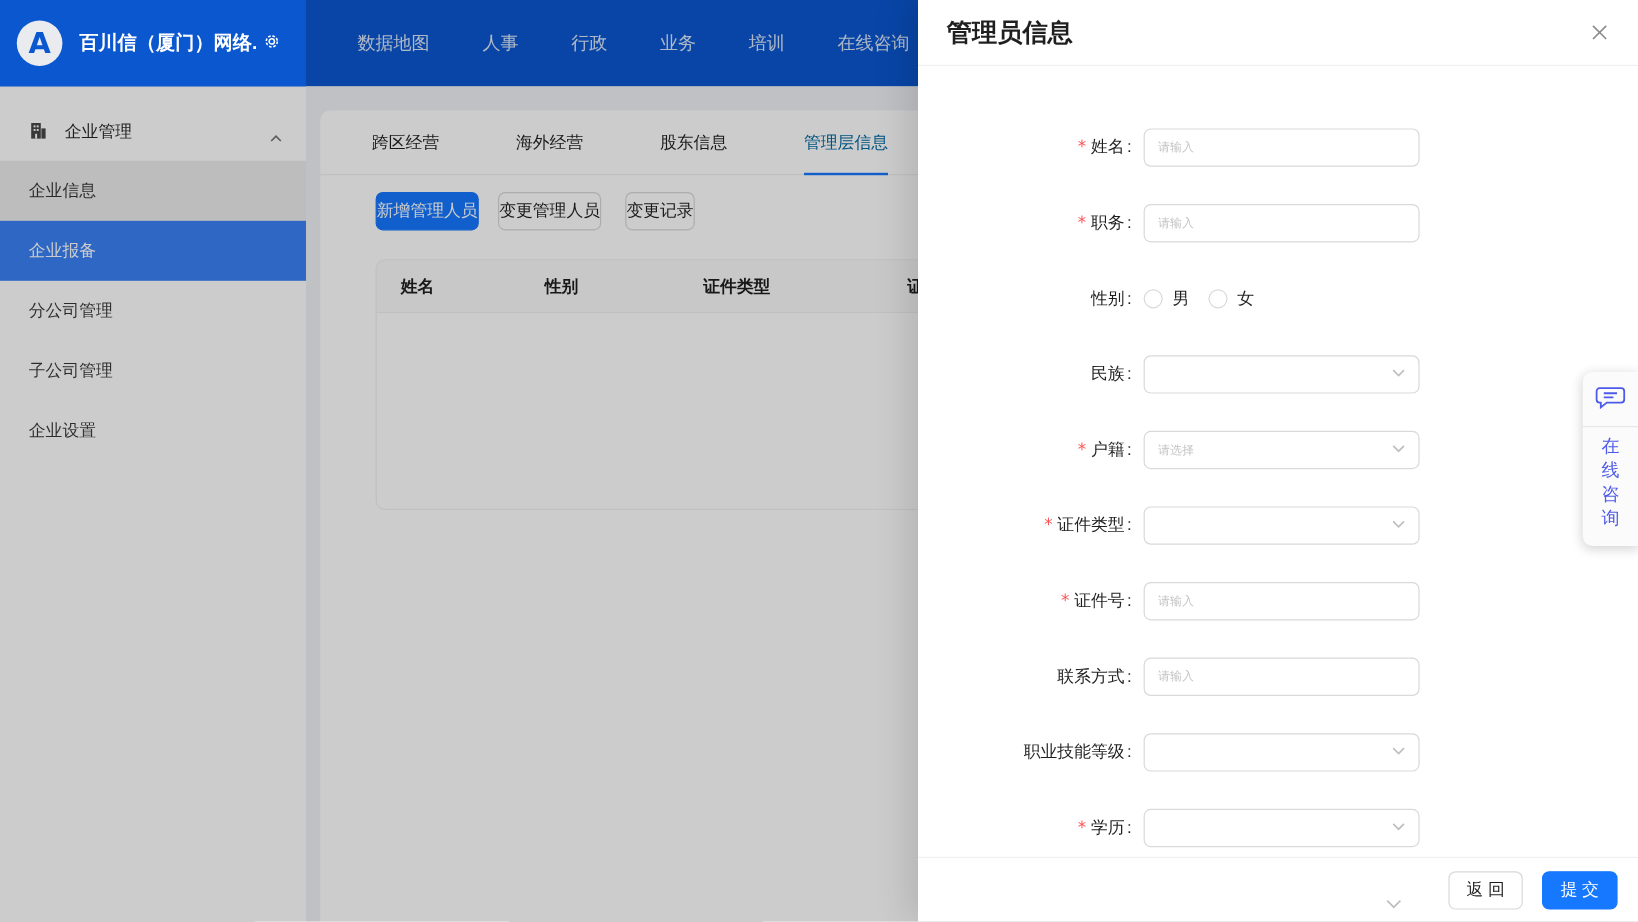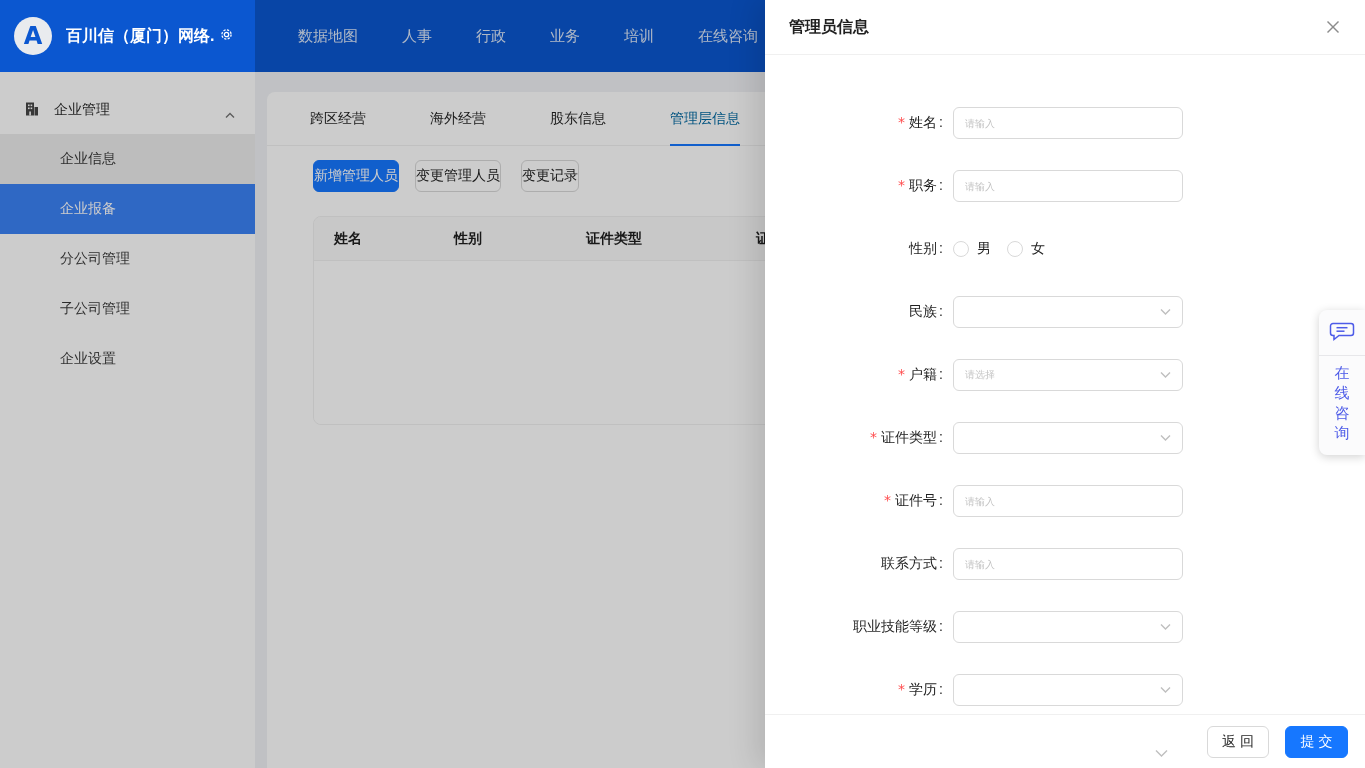--- a/index.html
+++ b/index.html
@@ -14,21 +14,21 @@
   .company-name { color:#ffffff; font-size:16px; font-weight:700; margin-left:14px; white-space:nowrap; max-width:148px; overflow:hidden; }
   .gear { margin-left:5px; flex-shrink:0; }
   .header-nav { position:absolute; left:298px; top:0; height:72px; display:flex; align-items:center; gap:44px; }
   .nav-item { color:rgba(255,255,255,0.85); font-size:15px; white-space:nowrap; cursor:pointer; }
 
   
   .sidebar { position:absolute; top:72px; left:0; width:255px; height:696px; background:#ffffff; padding-top:14px; }
   .menu-group-title { height:48px; display:flex; align-items:center; padding:0 20px 0 24px; font-size:14px; color:rgba(0,0,0,0.85); position:relative; cursor:pointer; }
   .menu-group-title .group-label { margin-left:14px; }
   .group-chevron { position:absolute; right:20px; top:20px; }
-  .menu-item { height:50px; display:flex; align-items:center; padding-left:60px; font-size:14px; color:rgba(0,0,0,0.78); cursor:pointer; }
+  .menu-item { height:50px; display:flex; align-items:center; padding-left:24px; font-size:14px; color:rgba(0,0,0,0.78); cursor:pointer; }
   .menu-item.shaded { background:#ededed; }
   .menu-item.active { background:#3b82f6; color:#ffffff; }
 
   
   .main { position:absolute; top:72px; left:255px; width:1110px; height:696px; background:#f0f2f5; overflow:hidden; }
   .card { position:absolute; top:20px; left:12px; width:1098px; height:676px; background:#ffffff; border-radius:8px 8px 0 0; }
   .tabs { display:flex; align-items:stretch; height:54px; padding-left:43px; gap:64px; border-bottom:1px solid #f0f0f0; }
   .tab { display:flex; align-items:center; font-size:14px; color:rgba(0,0,0,0.88); position:relative; cursor:pointer; white-space:nowrap; }
   .tab.active { color:#0369a1; }
   .tab.active::after { content:""; position:absolute; left:0; right:0; bottom:-1px; height:2px; background:#1677ff; }
@@ -41,21 +41,21 @@
   .th { padding-left:20px; }
   .th.c0 { width:120px; } .th.c1 { width:132px; } .th.c2 { width:170px; } .th.c3 { flex:1; }
   .table-body { height:163px; background:#ffffff; }
 
   
   .mask { position:absolute; inset:0; background:rgba(0,0,0,0.2); z-index:50; }
 
   
   .drawer { position:absolute; top:0; right:0; width:600px; height:768px; background:#ffffff; z-index:100; box-shadow:-9px 0 28px 0 rgba(0,0,0,0.12); }
   .drawer-header { height:55px; display:flex; align-items:center; padding:0 22px 0 24px; border-bottom:1px solid #f0f0f0; }
-  .drawer-title { font-size:16px; font-weight:700; color:rgba(0,0,0,0.88); }
+  .drawer-title { font-size:21px; font-weight:700; color:rgba(0,0,0,0.88); }
   .drawer-close { margin-left:auto; width:20px; height:20px; display:flex; align-items:center; justify-content:center; cursor:pointer; }
   .drawer-body { position:absolute; top:56px; bottom:54px; left:0; right:0; padding-top:51px; overflow:hidden; }
   .form-row { display:flex; align-items:center; height:32px; margin-bottom:31px; }
   .form-label { width:180px; text-align:right; font-size:14px; color:rgba(0,0,0,0.88); flex-shrink:0; white-space:nowrap; }
   .form-label::after { content:":"; margin:0 2px 0 2px; }
   .form-label.required::before { content:"*"; color:#ff4d4f; margin-right:4px; font-family:"DejaVu Sans", sans-serif; }
   .form-input, .form-select { width:230px; height:32px; border:1px solid #d9d9d9; border-radius:6px; margin-left:8px; background:#ffffff; font-size:10px; font-family:inherit; }
   .form-input { padding:0 11px; color:rgba(0,0,0,0.88); outline:none; }
   .form-input::placeholder { color:rgba(0,0,0,0.25); }
   .form-select { position:relative; display:flex; align-items:center; padding:0 11px; cursor:pointer; }

